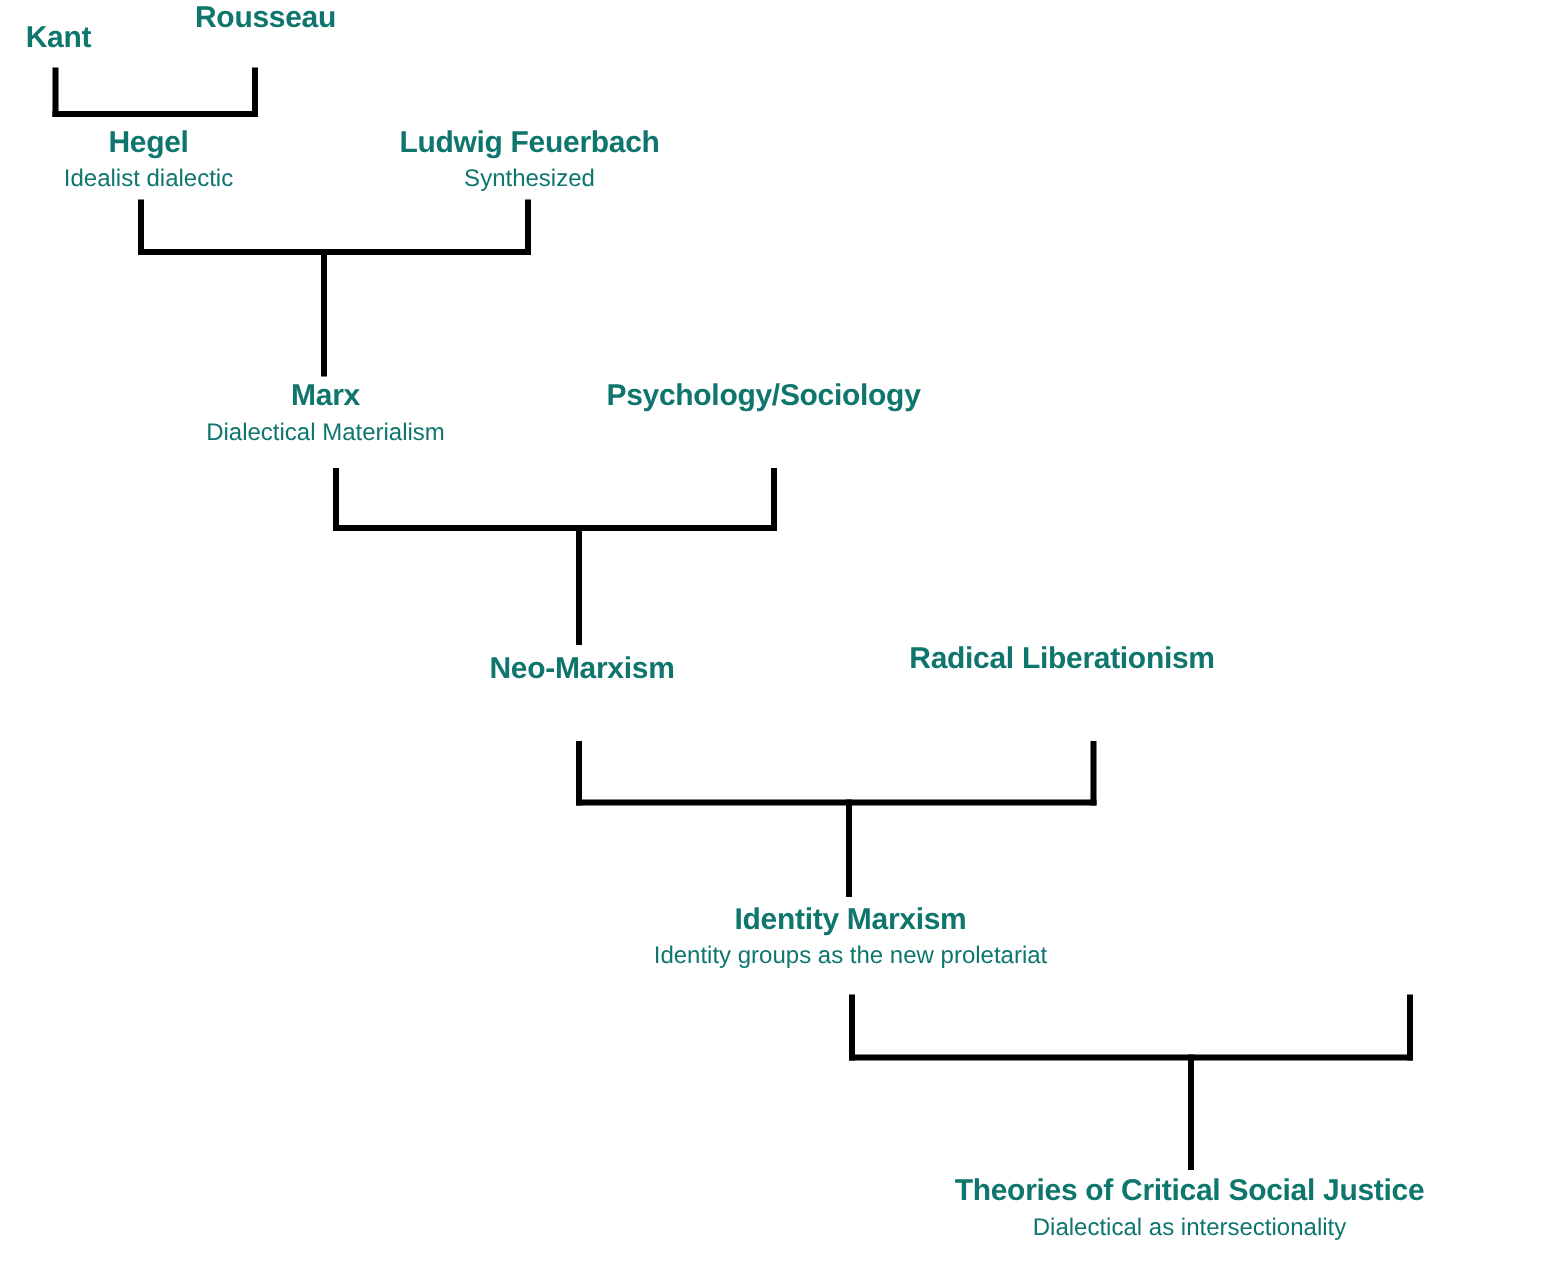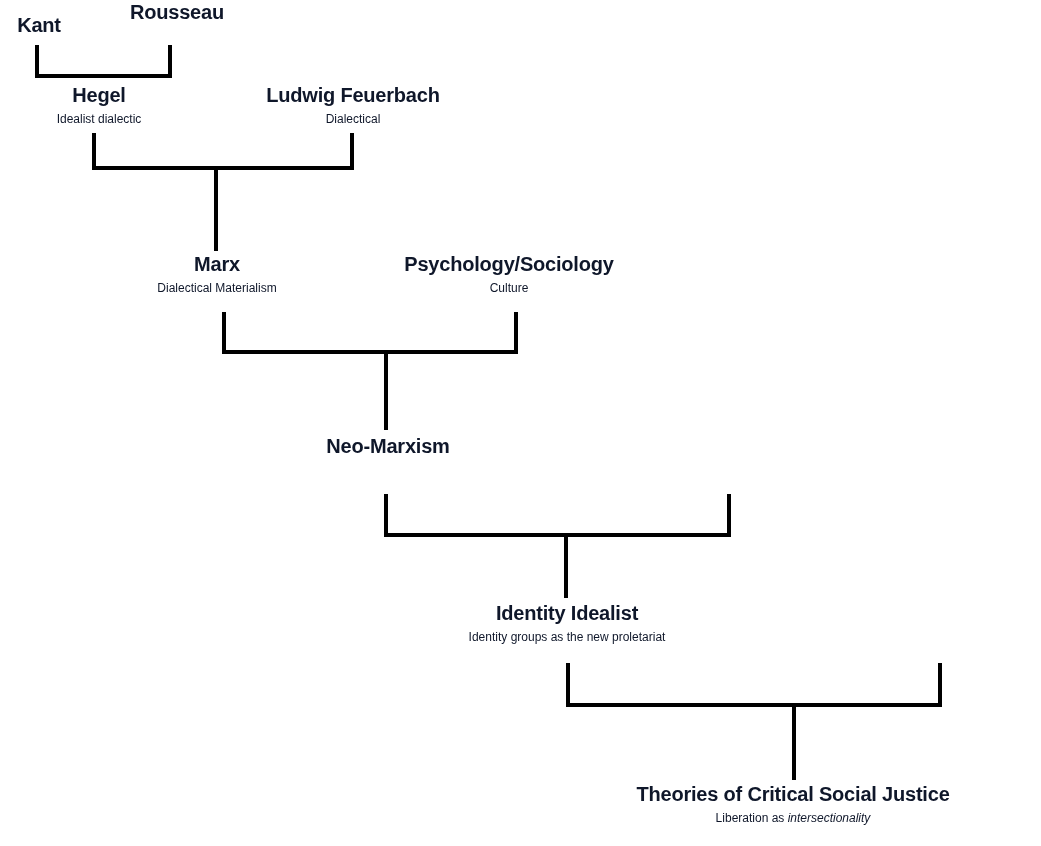--- a/index.html
+++ b/index.html
@@ -7,41 +7,40 @@
     padding: 0;
     background: #ffffff;
   }
   #stage {
     position: relative;
     width: 1041px;
     height: 846px;
     background: #ffffff;
     overflow: hidden;
     font-family: "Liberation Sans", sans-serif;
-    color: #0f172a;
+    color: #0f766e;
   }
   .node {
     position: absolute;
     transform: translateX(-50%);
     text-align: center;
     white-space: nowrap;
   }
   .node .title {
     font-weight: bold;
     font-size: 20px;
     line-height: 24px;
     letter-spacing: -0.2px;
   }
   .node .subtitle {
-    font-size: 12px;
+    font-size: 16px;
     line-height: 19px;
     margin-top: 3px;
   }
   .node .subtitle .it {
-    font-style: italic;
   }
   .seg {
     position: absolute;
     background: #000000;
   }
 </style>
 </head>
 <body>
 
 <div id="stage">
@@ -54,49 +53,49 @@
     <div class="title">Rousseau</div>
   </div>
 
   <div class="node" style="left:99px; top:83px;">
     <div class="title">Hegel</div>
     <div class="subtitle">Idealist dialectic</div>
   </div>
 
   <div class="node" style="left:353px; top:83px;">
     <div class="title">Ludwig Feuerbach</div>
-    <div class="subtitle">Dialectical</div>
+    <div class="subtitle">Synthesized</div>
   </div>
 
   <div class="node" style="left:217px; top:252px;">
     <div class="title">Marx</div>
     <div class="subtitle">Dialectical Materialism</div>
   </div>
 
   <div class="node" style="left:509px; top:252px;">
     <div class="title">Psychology/Sociology</div>
-    <div class="subtitle">Culture</div>
   </div>
 
   <div class="node" style="left:388px; top:434px;">
     <div class="title">Neo-Marxism</div>
   </div>
 
   <div class="node" style="left:708px; top:427px;">
+    <div class="title">Radical Liberationism</div>
   </div>
 
   <div class="node" style="left:567px; top:601px;">
-    <div class="title">Identity Idealist</div>
+    <div class="title">Identity Marxism</div>
     <div class="subtitle">Identity groups as the new proletariat</div>
   </div>
 
 
   <div class="node" style="left:793px; top:782px;">
     <div class="title">Theories of Critical Social Justice</div>
-    <div class="subtitle"><span>Liberation as </span><span class="it">intersectionality</span></div>
+    <div class="subtitle"><span>Dialectical as </span><span class="it">intersectionality</span></div>
   </div>
 
   <div class="seg" style="left:35px;  top:45px;  width:4px;   height:33px;"></div>
   <div class="seg" style="left:168px; top:45px;  width:4px;   height:33px;"></div>
   <div class="seg" style="left:35px;  top:74px;  width:137px; height:4px;"></div>
 
   <div class="seg" style="left:92px;  top:133px; width:4px;   height:37px;"></div>
   <div class="seg" style="left:350px; top:133px; width:4px;   height:37px;"></div>
   <div class="seg" style="left:92px;  top:166px; width:262px; height:4px;"></div>
   <div class="seg" style="left:214px; top:166px; width:4px;   height:85px;"></div>

